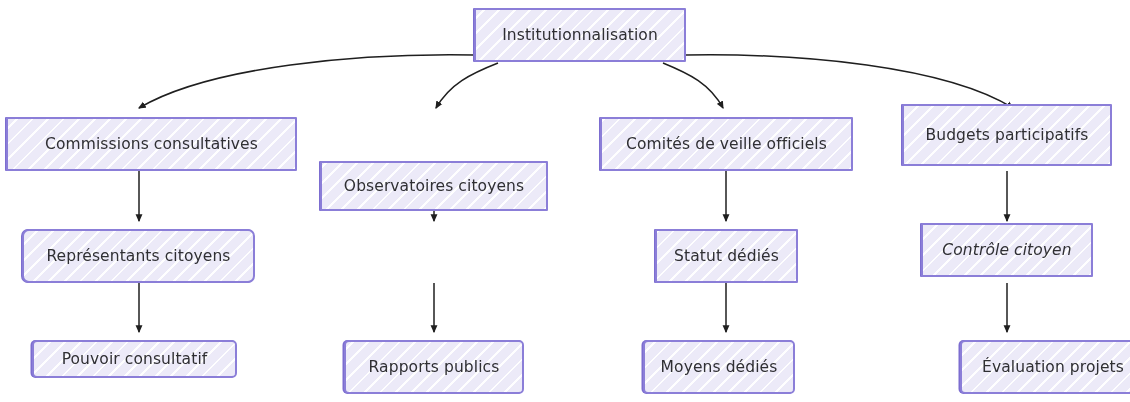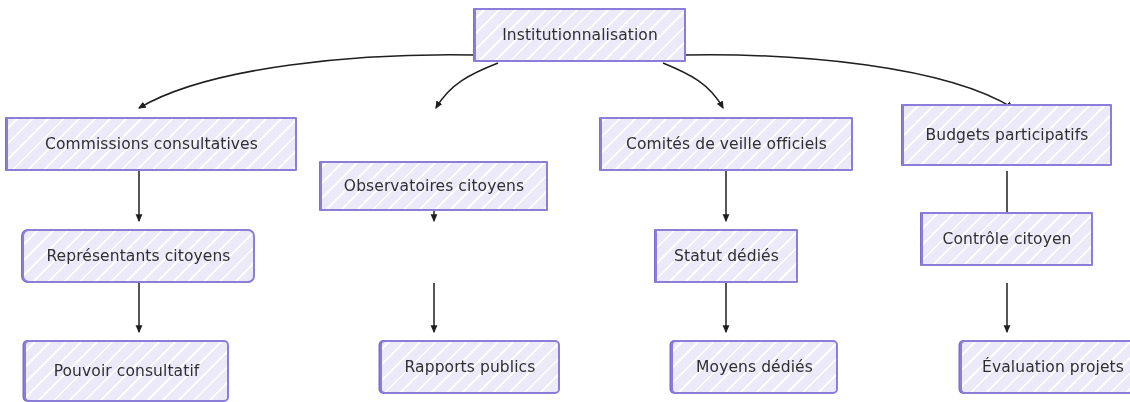--- a/index.html
+++ b/index.html
@@ -93,44 +93,44 @@
   <div class="node" style="left:474px; top:8px; width:212px; height:54px;">
     <span class="label">Institutionnalisation</span>
   </div>
 
   <div class="node" style="left:6px; top:117px; width:291px; height:54px;">
     <span class="label">Commissions consultatives</span>
   </div>
   <div class="node" style="left:22px; top:229px; width:233px; height:54px;border-radius:7px;">
     <span class="label">Représentants citoyens</span>
   </div>
-  <div class="node round" style="left:24px; top:340px; width:205px; height:62px;">
+  <div class="node round" style="left:32px; top:340px; width:205px; height:38px;">
     <span class="label">Pouvoir consultatif</span>
   </div>
 
   <div class="node" style="left:320px; top:117px; width:228px; height:50px;margin-top:44px;">
     <span class="label">Observatoires citoyens</span>
   </div>
-  <div class="node round" style="left:344px; top:340px; width:180px; height:54px;margin-left:36px;">
+  <div class="node round" style="left:344px; top:340px; width:180px; height:54px;">
     <span class="label">Rapports publics</span>
   </div>
 
   <div class="node" style="left:600px; top:117px; width:253px; height:54px;">
     <span class="label">Comités de veille officiels</span>
   </div>
   <div class="node" style="left:655px; top:229px; width:143px; height:54px;">
     <span class="label">Statut dédiés</span>
   </div>
-  <div class="node round" style="left:643px; top:340px; width:167px; height:54px;margin-left:28px;">
+  <div class="node round" style="left:643px; top:340px; width:152px; height:54px;">
     <span class="label">Moyens dédiés</span>
   </div>
 
   <div class="node" style="left:902px; top:104px; width:210px; height:62px;">
     <span class="label">Budgets participatifs</span>
   </div>
-  <div class="node" style="left:921px; top:212px; width:172px; height:54px;">
+  <div class="node" style="left:921px; top:223px; width:172px; height:54px;font-style:italic;">
     <span class="label">Contrôle citoyen</span>
   </div>
   <div class="node round" style="left:960px; top:340px; width:186px; height:54px;">
     <span class="label">Évaluation projets</span>
   </div>
 
 </div>
 
 </body></html>

